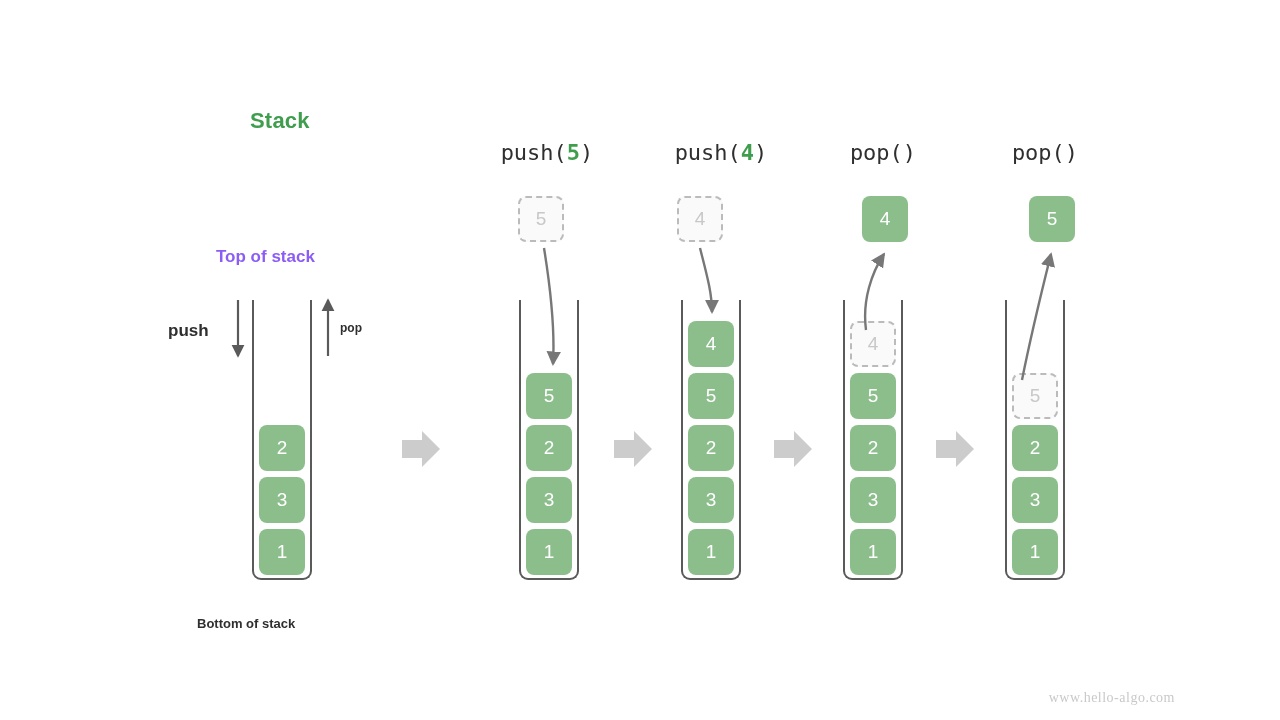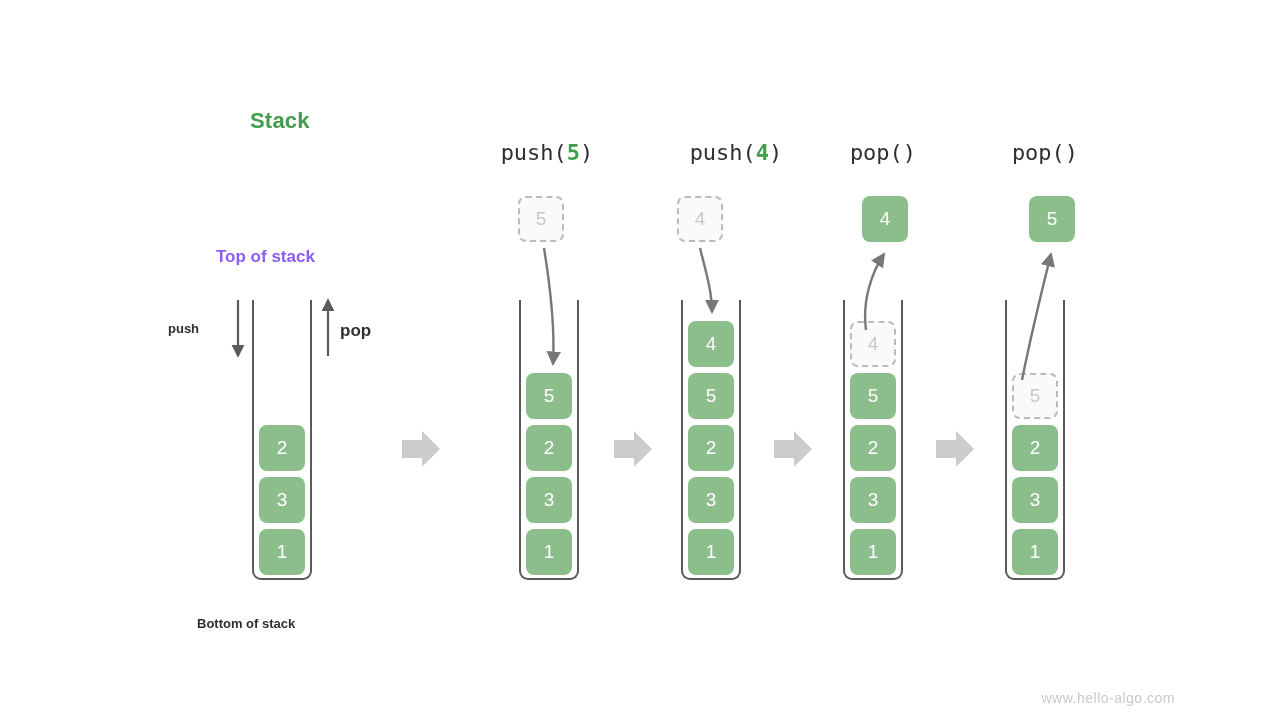--- a/index.html
+++ b/index.html
@@ -53,31 +53,31 @@
     font-size: 13px;
     font-weight: bold;
     color: #2f2f2f;
     white-space: nowrap;
   }
 
   .push-label {
     position: absolute;
     left: 168px;
     top: 321px;
-    font-size: 13px;
+    font-size: 17px;
     font-weight: bold;
     color: #2f2f2f;
     white-space: nowrap;
   }
 
   .pop-label {
     position: absolute;
     left: 340px;
     top: 321px;
-    font-size: 17px;
+    font-size: 12px;
     font-weight: bold;
     color: #2f2f2f;
     white-space: nowrap;
   }
 
   
   .col-header {
     position: absolute;
     top: 140px;
     font-family: "DejaVu Sans Mono", "Liberation Mono", monospace;
@@ -132,41 +132,41 @@
     width: 1280px;
     height: 720px;
     pointer-events: none;
   }
 
   
   .watermark {
     position: absolute;
     right: 16px;
     bottom: 14px;
-    font-family: Liberation Sans, sans-serif;
+    font-family: Liberation Serif, serif;
     font-size: 14px;
     color: #c9c9c9;
     letter-spacing: 0.5px;
     white-space: nowrap;
   }
 </style>
 </head>
 <body>
 
 <div class="canvas">
 
   <div class="stack-title">Stack</div>
 
   <div class="top-label">Top of stack</div>
   <div class="bottom-label">Bottom of stack</div>
   <div class="push-label">push</div>
   <div class="pop-label">pop</div>
 
   <div class="col-header" id="hdr-1" style="left: 497px; width: 100px;"><span>push(</span><span class="arg">5</span><span>)</span></div>
-  <div class="col-header" id="hdr-2" style="left: 686px; width: 100px;"><span>push(</span><span class="arg">4</span><span>)</span></div>
+  <div class="col-header" id="hdr-2" style="left: 671px; width: 100px;"><span>push(</span><span class="arg">4</span><span>)</span></div>
   <div class="col-header" id="hdr-3" style="left: 833px; width: 100px;"><span>pop()</span></div>
   <div class="col-header" id="hdr-4" style="left: 995px; width: 100px;"><span>pop()</span></div>
 
   <div id="columns-root">
       <div class="stack-container" style="left: 252px; top: 300px; height: 280px;"></div>
       <div class="cell filled" style="left: 259px; top: 529px;">1</div>
       <div class="cell filled" style="left: 259px; top: 477px;">3</div>
       <div class="cell filled" style="left: 259px; top: 425px;">2</div>
       <div class="stack-container" style="left: 519px; top: 300px; height: 280px;"></div>
       <div class="cell filled" style="left: 526px; top: 529px;">1</div>

